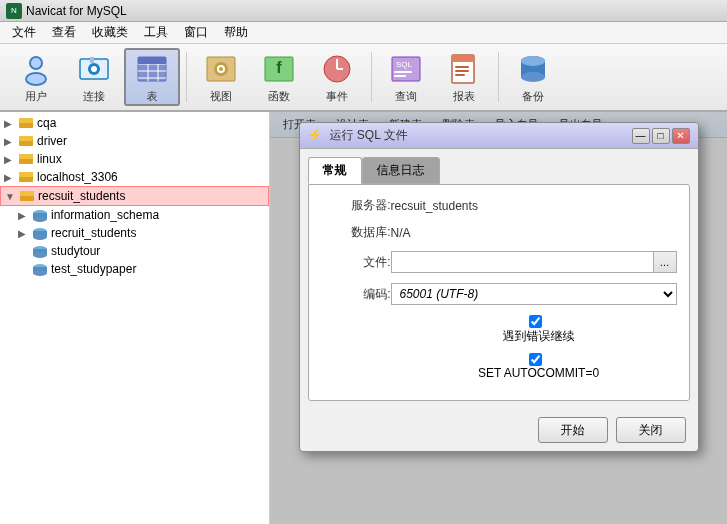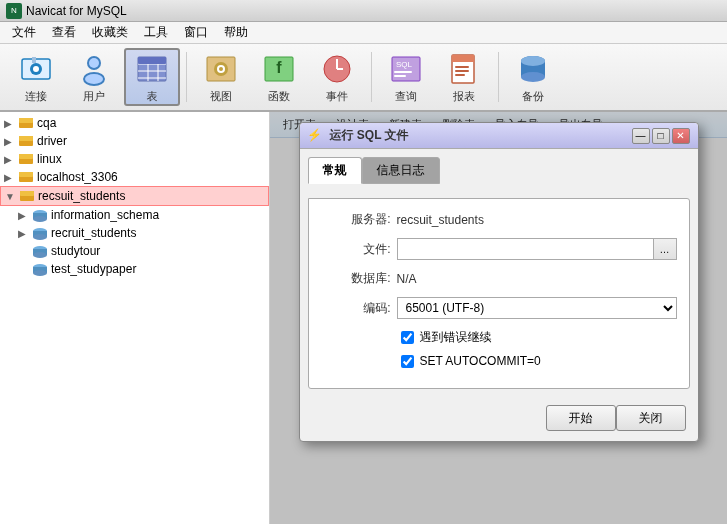--- a/index.html
+++ b/index.html
@@ -145,34 +145,34 @@
     .dialog-title-bar {
       background: linear-gradient(to bottom, #d8d8f8, #b8b8e8);
       height: 26px;
       display: flex;
       align-items: center;
       padding: 0 8px;
       border-radius: 4px 4px 0 0;
       border-bottom: 1px solid #aaa;
     }
     .dialog-title-icon { width: 16px; height: 16px; margin-right: 6px; }
-    .dialog-title-text { flex: 1; font-size: 12px; font-weight: bold; color: #333; }
+    .dialog-title-text { flex: 1; font-size: 12px; font-weight: normal; color: #333; }
     .dialog-controls { display: flex; gap: 2px; }
     .dialog-ctrl-btn {
       width: 18px; height: 16px;
       border: 1px solid #888;
       border-radius: 2px;
       display: flex; align-items: center; justify-content: center;
       font-size: 10px;
       cursor: pointer;
       background: linear-gradient(to bottom, #e8e8e8, #d0d0d0);
     }
     .dialog-ctrl-btn.close { background: linear-gradient(to bottom, #f08080, #d06060); color: white; }
     .dialog-body { padding: 8px; }
-    .dialog-tabs { display: flex; margin-bottom: 14px; }
+    .dialog-tabs { display: flex; margin-bottom: 0; }
     .dialog-tab {
       padding: 4px 14px;
       border: 1px solid #aaa;
       cursor: pointer;
       font-size: 12px;
       background: #a3a3a3;
       border-radius: 3px 3px 0 0;
     }
     .dialog-tab.active {
       background: white;
@@ -187,21 +187,21 @@
       padding: 12px;
     }
     .form-row {
       display: flex;
       align-items: center;
       margin-bottom: 10px;
     }
     .form-label {
       width: 70px;
       text-align: right;
-      margin-right: 6px;
+      margin-right: 0;
       color: #333;
       font-size: 12px;
     }
     .form-value {
       flex: 1;
       font-size: 12px;
       color: #333;
     }
     .form-input-with-btn {
       display: flex;
@@ -226,33 +226,36 @@
       justify-content: center;
       font-size: 10px;
     }
     .form-select {
       flex: 1;
       height: 22px;
       border: 1px solid #aaa;
       font-size: 12px;
       background: white;
       padding: 0 4px;
+      font-style: italic;
     }
     .form-checkbox-row {
       display: flex;
       align-items: center;
       margin-left: 80px;
       margin-bottom: 8px;
+      flex-direction: column;
     }
     .form-checkbox-row input[type="checkbox"] {
       margin-right: 6px;
     }
     .dialog-footer {
       display: flex;
       justify-content: flex-end;
+      gap: 8px;
       padding: 8px 12px;
     }
     .dialog-footer-btn {
       width: 70px;
       height: 26px;
       border: 1px solid #888;
       background: linear-gradient(to bottom, #f8f8f8, #e0e0e0);
       border-radius: 3px;
       cursor: pointer;
       font-size: 12px;
@@ -276,39 +279,39 @@
   <span class="menu-item">工具</span>
   <span class="menu-item">窗口</span>
   <span class="menu-item">帮助</span>
 </div>
 
 <div class="toolbar">
 
   <div class="tool-btn">
     <div class="tool-btn-icon">
       <svg width="36" height="36" viewBox="0 0 36 36">
+        <circle cx="18" cy="12" r="7" fill="#4080c0"></circle>
+        <ellipse cx="18" cy="28" rx="11" ry="7" fill="#4080c0"></ellipse>
+        <circle cx="18" cy="12" r="5" fill="#b0d0ff"></circle>
+        <ellipse cx="18" cy="28" rx="9" ry="5" fill="#b0d0ff"></ellipse>
+      </svg>
+    </div>
+    <span>用户</span>
+  </div>
+
+  <div class="tool-btn">
+    <div class="tool-btn-icon">
+      <svg width="36" height="36" viewBox="0 0 36 36">
         <rect x="4" y="8" width="28" height="20" rx="2" fill="#e0f0ff" stroke="#2080c0" stroke-width="1.5"></rect>
         <circle cx="18" cy="18" r="6" fill="#2080c0"></circle>
         <rect x="14" y="6" width="4" height="6" fill="#a0c0e0"></rect>
         <circle cx="18" cy="18" r="3" fill="white"></circle>
       </svg>
     </div>
     <span>连接</span>
-  </div>
-
-  <div class="tool-btn">
-    <div class="tool-btn-icon">
-      <svg width="36" height="36" viewBox="0 0 36 36">
-        <circle cx="18" cy="12" r="7" fill="#4080c0"></circle>
-        <ellipse cx="18" cy="28" rx="11" ry="7" fill="#4080c0"></ellipse>
-        <circle cx="18" cy="12" r="5" fill="#b0d0ff"></circle>
-        <ellipse cx="18" cy="28" rx="9" ry="5" fill="#b0d0ff"></ellipse>
-      </svg>
-    </div>
-    <span>用户</span>
   </div>
 
   <div class="tool-btn active">
     <div class="tool-btn-icon">
       <svg width="36" height="36" viewBox="0 0 36 36">
         <rect x="4" y="6" width="28" height="24" rx="1" fill="#8090d0" stroke="#6070b0" stroke-width="1"></rect>
         <line x1="4" y1="13" x2="32" y2="13" stroke="white" stroke-width="1"></line>
         <line x1="4" y1="20" x2="32" y2="20" stroke="white" stroke-width="1"></line>
         <line x1="4" y1="27" x2="32" y2="27" stroke="white" stroke-width="1"></line>
         <line x1="14" y1="6" x2="14" y2="30" stroke="white" stroke-width="1"></line>
@@ -518,30 +521,30 @@
           </div>
 
           <div class="dialog-content">
 
             <div class="form-row">
               <span class="form-label">服务器:</span>
               <span class="form-value">recsuit_students</span>
             </div>
 
             <div class="form-row">
+              <span class="form-label">数据库:</span>
+              <span class="form-value">N/A</span>
+            </div>
+
+            <div class="form-row">
               <span class="form-label">文件:</span>
               <div class="form-input-with-btn">
                 <input type="text" class="" value="" style="">
                 <button class="form-browse-btn">…</button>
               </div>
-            </div>
-
-            <div class="form-row">
-              <span class="form-label">数据库:</span>
-              <span class="form-value">N/A</span>
             </div>
 
             <div class="form-row">
               <span class="form-label">编码:</span>
               <select class="form-select">
                 <option>65001 (UTF-8)</option>
               </select>
             </div>
 
             <div class="form-checkbox-row">

